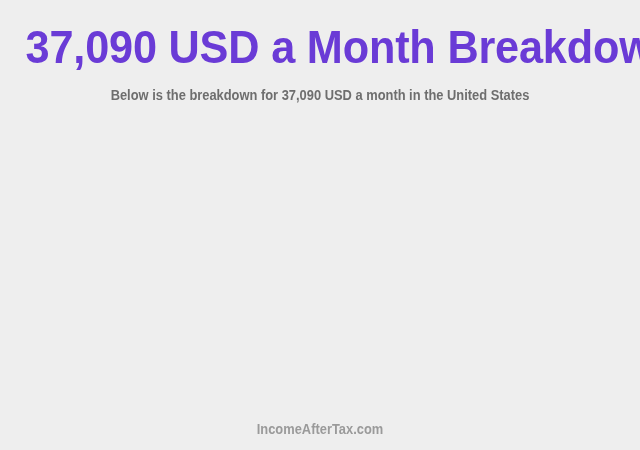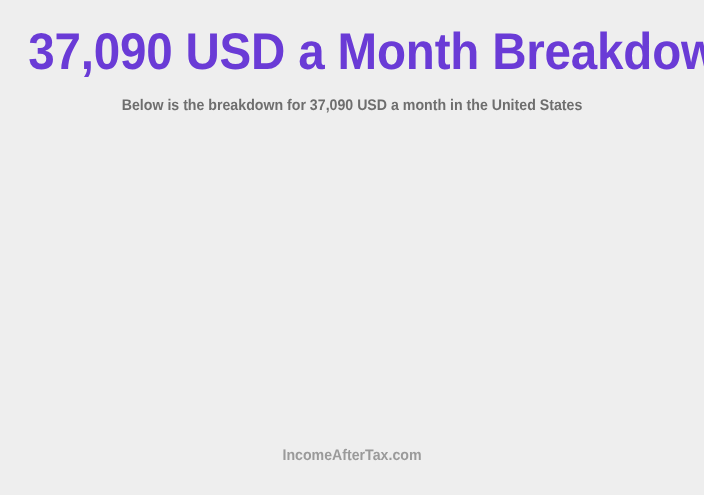--- a/index.html
+++ b/index.html
@@ -61,21 +61,21 @@
   .content-area {
     flex: 1 1 auto;
     width: 100%;
     background: #eeeeee;
   }
 
   
   .footer {
     width: 100%;
     text-align: center;
-    padding-bottom: 28px;
+    padding-bottom: 12px;
   }
 
   .footer-brand {
     margin: 0;
     font-family: "Liberation Sans Narrow", "Liberation Sans", sans-serif;
     font-size: 14px;
     line-height: 18px;
     font-weight: bold;
     color: #9a9a9a;
     transform: scaleX(0.92);

